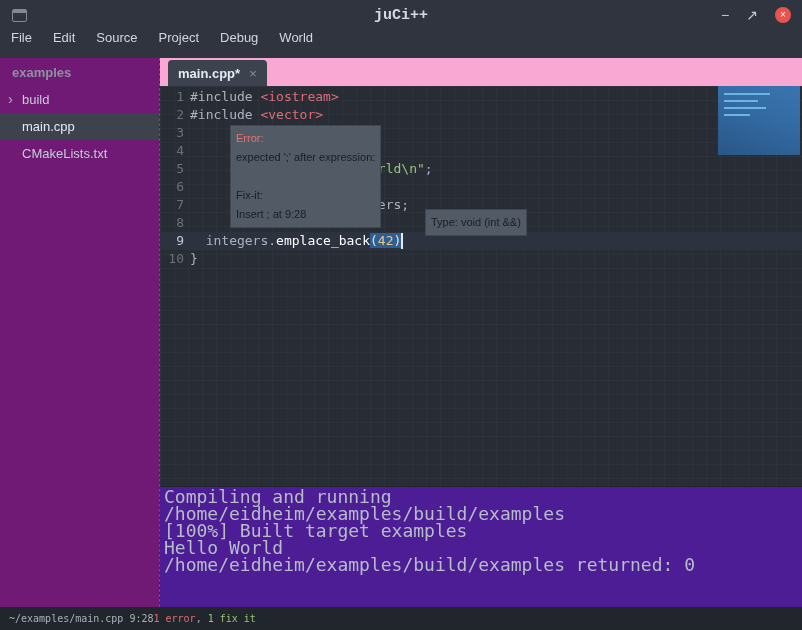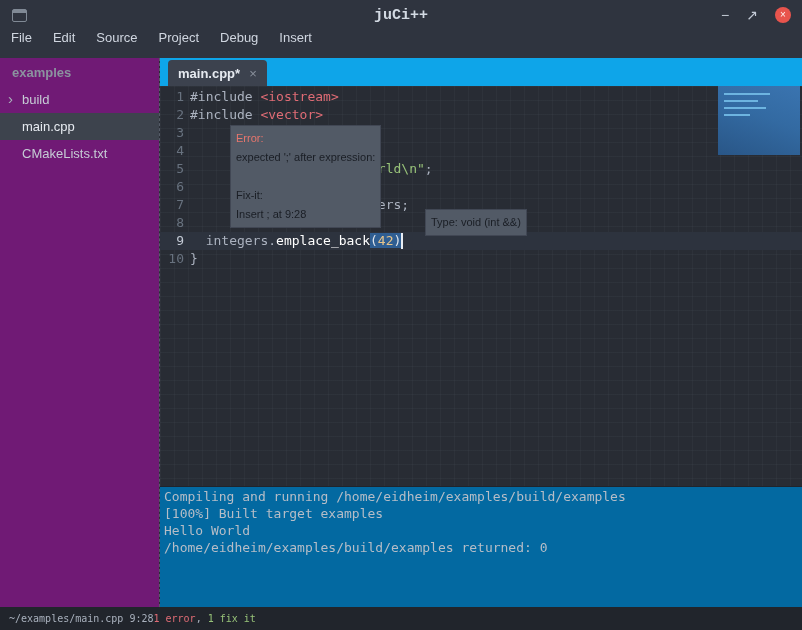--- a/index.html
+++ b/index.html
@@ -24,21 +24,21 @@
   .content{flex:1;display:flex;min-height:0;}
   .sidebar{width:159px;background:#701a75;display:flex;flex-direction:column;}
   .tree-header{color:#8b939f;font-weight:bold;font-size:13px;padding:7px 12px 6px;}
   .tree-item{height:27px;display:flex;align-items:center;color:#c6ccd5;font-size:13px;padding-left:22px;position:relative;}
   .tree-item .chev{position:absolute;left:8px;top:4px;color:#aab2bd;font-size:15px;}
   .tree-item.selected{background:#3d434d;color:#e6eaf0;}
 
   .main{flex:1;display:flex;flex-direction:column;min-width:0;background:#282c34;border-left:1px dashed #565d69;}
 
   
-  .tabbar{flex:0 0 28px;height:28px;background:#0ea5e9;display:flex;align-items:flex-end;padding-left:8px;}
+  .tabbar{flex:0 0 28px;height:28px;background:#f9a8d4;display:flex;align-items:flex-end;padding-left:8px;}
   .tab{height:26px;background:#3c424e;border-radius:4px 4px 0 0;display:flex;align-items:center;padding:0 10px;gap:9px;}
   .tab-label{color:#e6eaf0;font-size:13px;font-weight:bold;}
   .tab-close{color:#8a919d;font-size:13px;}
 
   
   .editor{position:relative;flex:0 0 400px;height:400px;background:#282c34;overflow:hidden;
     background-image:linear-gradient(rgba(150,162,182,.05) 1px,transparent 1px),
                      linear-gradient(90deg,rgba(150,162,182,.05) 1px,transparent 1px);
     background-size:14px 14px;}
   #rows{position:absolute;top:2px;left:0;right:0;}
@@ -62,22 +62,22 @@
 
   
   .tooltip{position:absolute;background:#525a66;border:1px solid #414754;color:#1a1e25;
     font-family:"Liberation Sans",sans-serif;font-size:11px;line-height:19px;padding:3px 5px;white-space:nowrap;z-index:5;}
   .tooltip.diag{left:30px;top:39px;margin-left:40px;}
   .tooltip.type{left:265px;top:123px;}
   .tt-err{color:#e8766d;}
   .tt-blank{height:19px;}
 
   
-  .terminal{flex:1;background:#0369a1;border-top:1px solid #20242c;color:#b6bdc7;
-    font-family:"DejaVu Sans Mono",monospace;font-size:13px;line-height:17px;padding:1px 0 0 4px;overflow:hidden;}
+  .terminal{flex:1;background:#4c1d95;border-top:1px solid #20242c;color:#b6bdc7;
+    font-family:"DejaVu Sans Mono",monospace;font-size:18px;line-height:17px;padding:1px 0 0 4px;overflow:hidden;}
 
   
   .statusbar{flex:0 0 23px;height:23px;background:#21252c;display:flex;align-items:center;justify-content:flex-start;
     padding:0 9px;font-family:"DejaVu Sans Mono",monospace;font-size:10px;color:#a9b1bd;}
   .status-right{margin-right:141px;}
   .err{color:#e06c75;}
   .ok{color:#98c379;}
 </style>
 </head>
 <body>
@@ -93,21 +93,21 @@
       <span class="wc close">×</span>
     </div>
   </div>
 
   <div class="menubar" id="menubar">
       <span class="menu-item">File</span>
       <span class="menu-item">Edit</span>
       <span class="menu-item">Source</span>
       <span class="menu-item">Project</span>
       <span class="menu-item">Debug</span>
-      <span class="menu-item">Insert</span>
+      <span class="menu-item">World</span>
     </div>
 
   <div class="content">
 
     <div class="sidebar">
       <div class="tree-header">examples</div>
       <div id="tree">
           <div class="tree-item">
             <span class="chev">›</span>
             <span>build</span>

